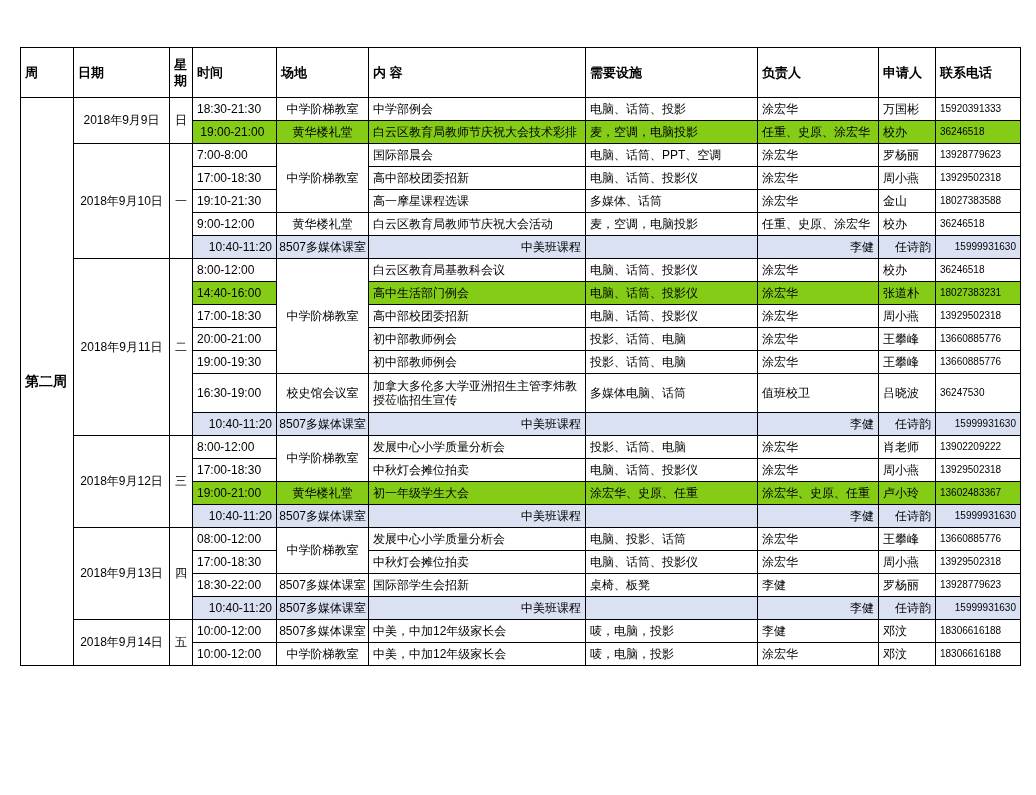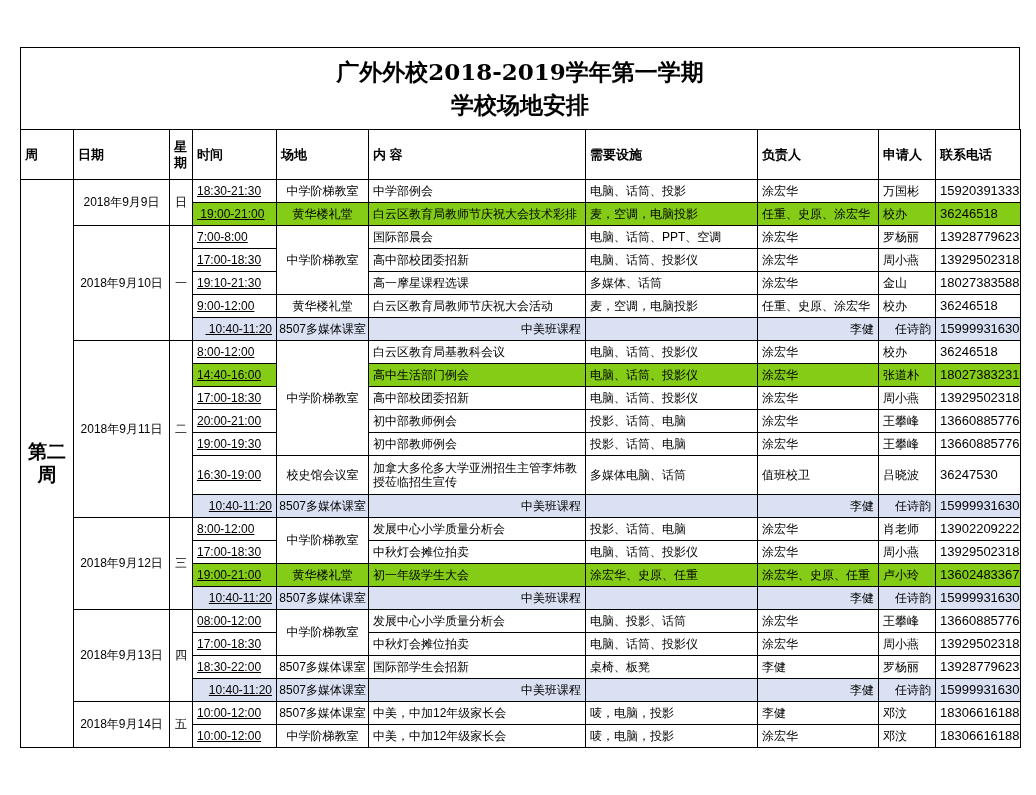--- a/index.html
+++ b/index.html
@@ -8,38 +8,34 @@
   .sheet{position:absolute;left:20px;top:47px;width:1000px;}
   .title-block{border:1px solid #000;border-bottom:none;height:82px;text-align:center;
                padding-top:7px;box-sizing:border-box;}
   .title-block div{font-family:"DejaVu Serif",serif;font-weight:bold;font-size:23px;line-height:33px;}
   table{border-collapse:collapse;table-layout:fixed;width:1000px;}
   th,td{border:1px solid #000;padding:2px 4px;vertical-align:middle;
         font-size:12px;line-height:1.2;overflow:hidden;}
   th{height:45px;font-weight:bold;font-size:13px;text-align:left;}
   tr{height:23px;}
   tr.tall{height:39px;}
-  .c-week{font-weight:bold;font-size:19px;text-align:center;}
+  .c-week{font-weight:bold;font-size:14px;text-align:left;}
   .c-date{text-align:center;}
   .c-wd{text-align:center;padding:2px 2px;}
-  .c-time{text-align:left;white-space:pre;text-decoration:underline;}
+  .c-time{text-align:left;white-space:pre;}
   .c-venue{text-align:center;padding:2px 2px;}
-  .c-phone{font-size:13px;letter-spacing:0;margin-top:32px;}
+  .c-phone{font-size:10px;letter-spacing:0;margin-top:32px;}
   .hl-cyan{background:#84cc16;}
   .hl-blue{background:#d9e1f2;text-align:right;}
 </style>
 </head>
 <body>
 
 <div class="canvas">
   <div class="sheet">
-    <div class="title-block">
-      <div>广外外校2018-2019学年第一学期</div>
-      <div>学校场地安排</div>
-    </div>
     <table>
       <colgroup>
         <col style="width:53px">
           <col style="width:96px">
           <col style="width:23px">
         <col style="width:84px">
           <col style="width:92px">
           <col style="width:217px">
         <col style="width:172px">
           <col style="width:121px">

